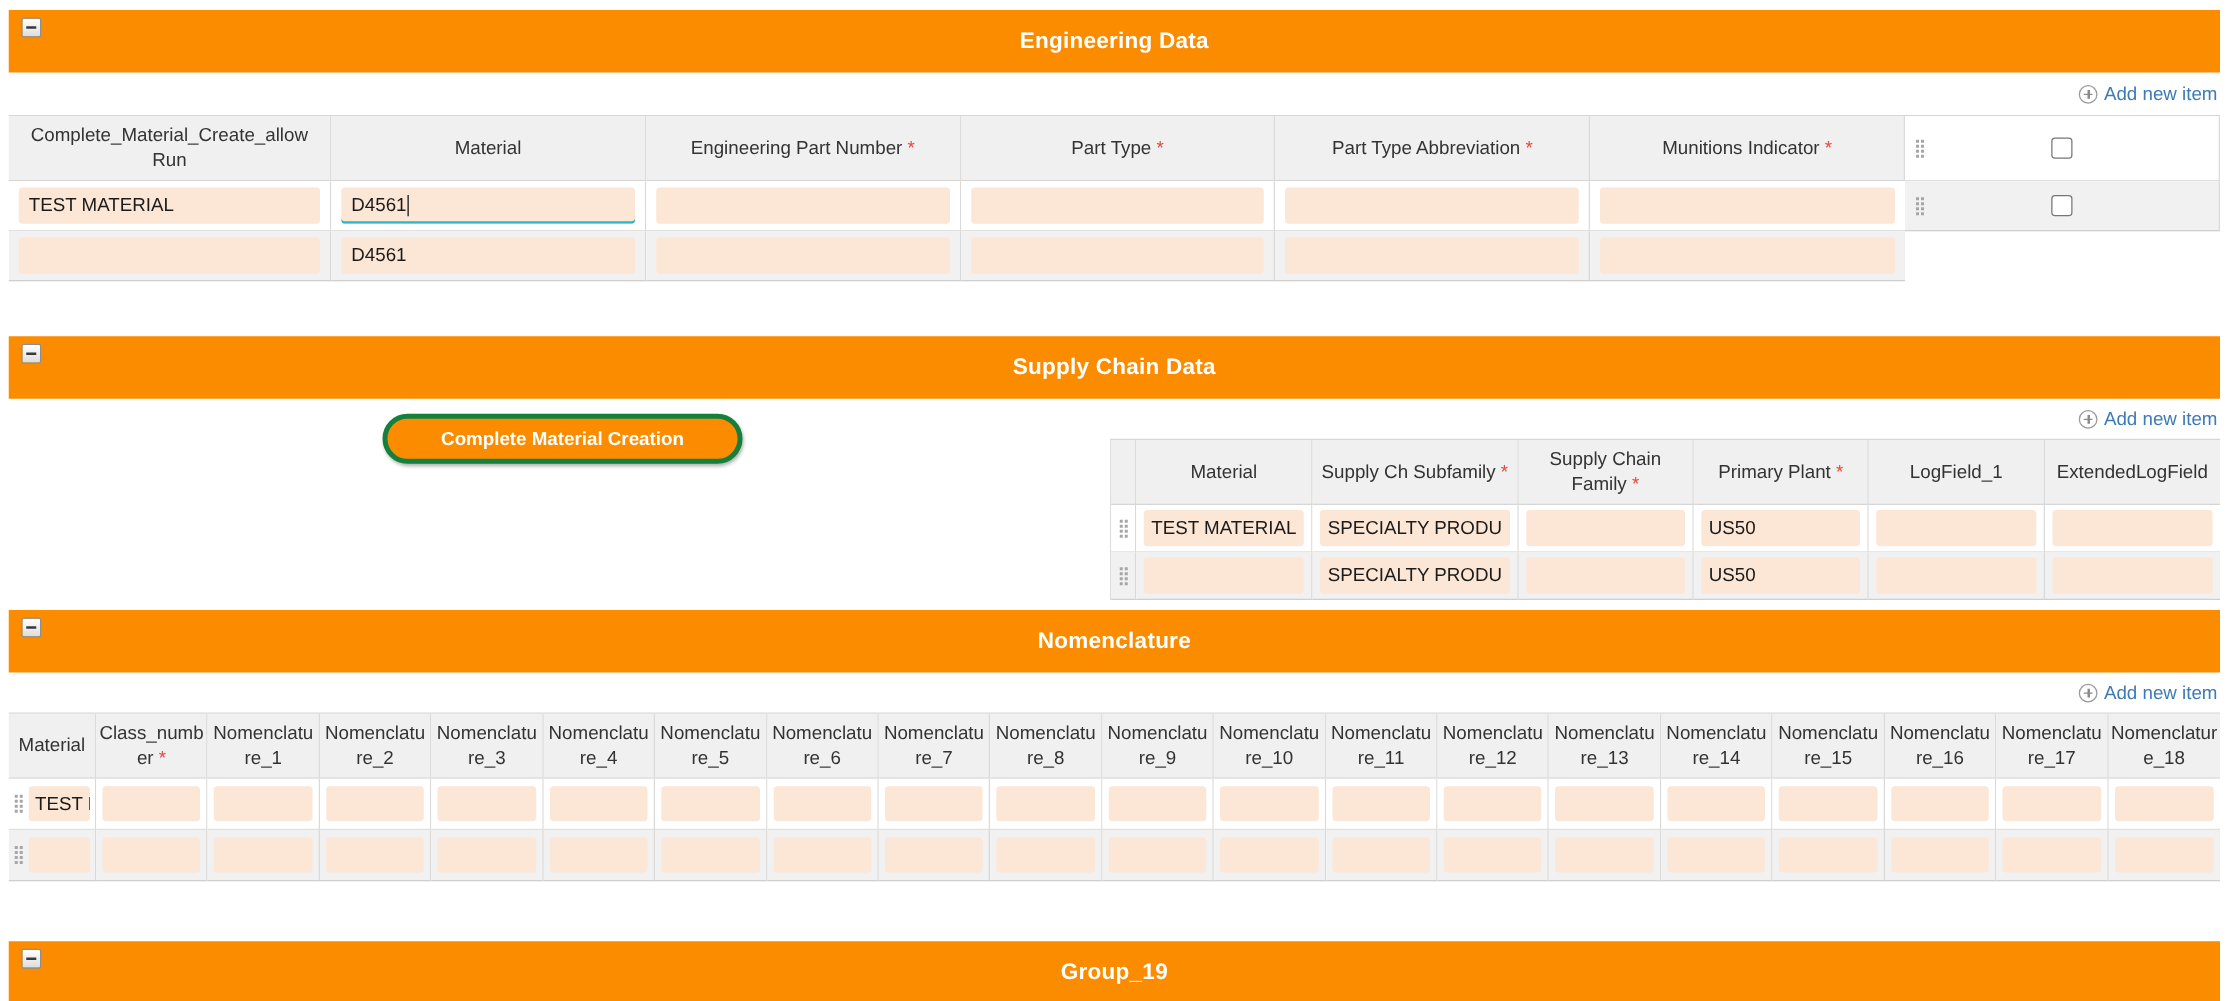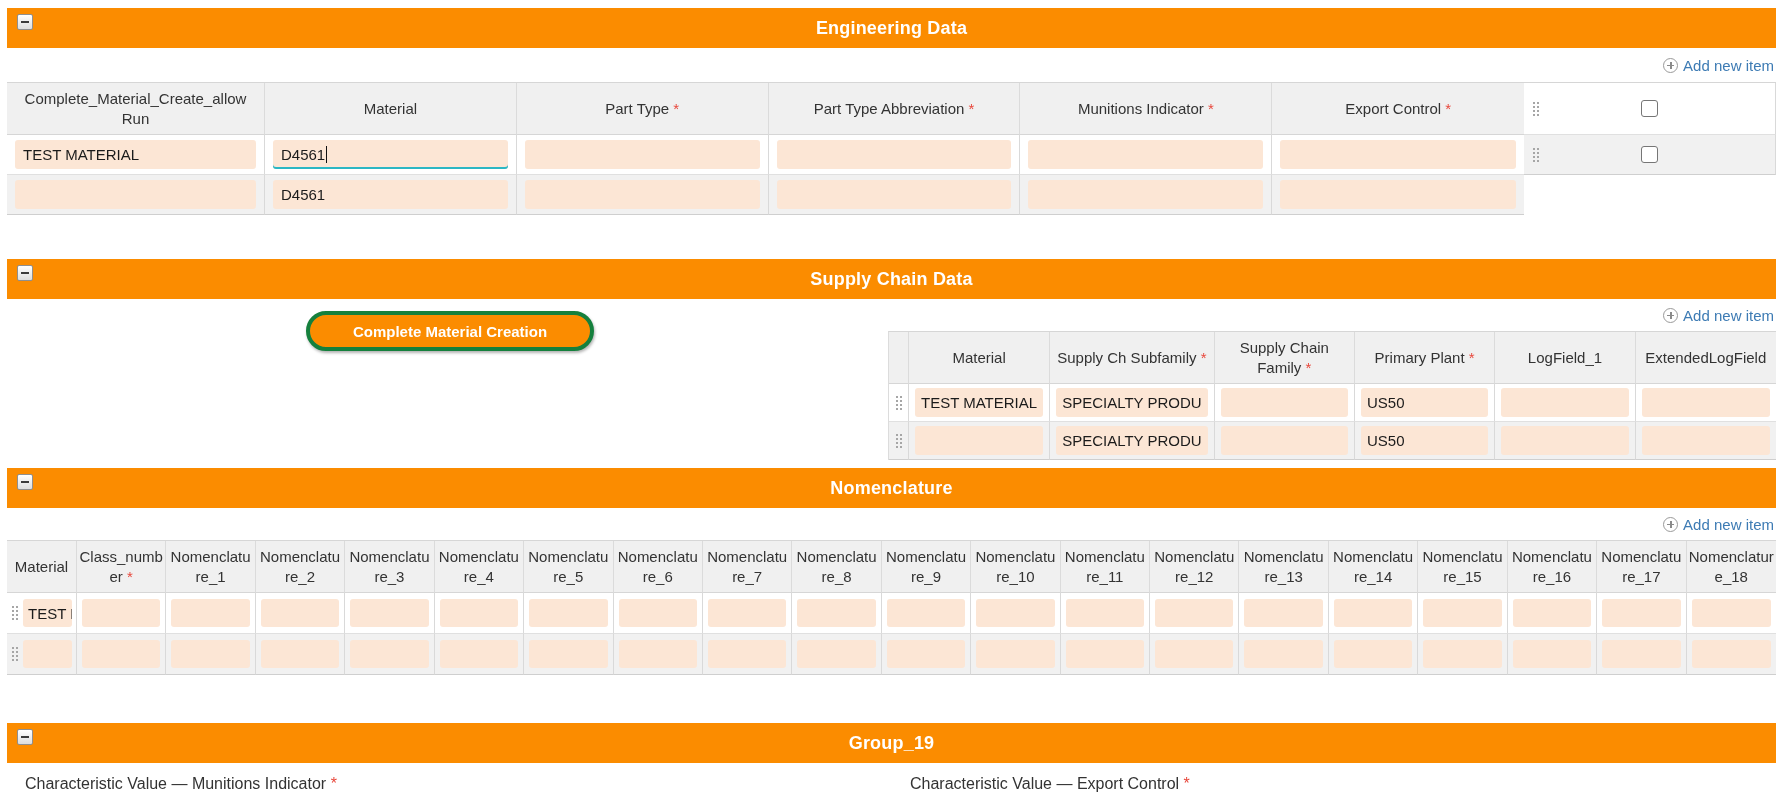--- a/index.html
+++ b/index.html
@@ -1,21 +1,21 @@
 <!DOCTYPE html>
 <html><head>
 <meta charset="utf-8">
 <style>
   * { box-sizing: border-box; margin: 0; padding: 0; }
   html,body { width: 1783px; height: 801px; overflow: hidden; background: #fff;
     font-family: "Liberation Sans", sans-serif; color: #333; }
   .page { padding: 8px 7px 0 7px; }
 
   
-  .bar { position: relative; height: 40px; background: #FB8C00; }
+  .bar { position: relative; height: 50px; background: #FB8C00; }
   .bar-title { position: absolute; left: 0; right: 0; top: 50%; transform: translateY(-50%);
     text-align: center; color: #fff; font-size: 18px; font-weight: 600; letter-spacing: .2px; }
   .collapse-btn { position: absolute; left: 10px; top: 6px; width: 16px; height: 16px;
     background: linear-gradient(#ffffff,#dddddd); border: 1px solid #8f8f8f; border-radius: 2px;
     display: flex; align-items: center; justify-content: center; cursor: pointer; }
   .collapse-btn::after { content: ""; width: 8px; height: 2px; background: #3a3a3a; }
 
   
   .addrow { display: flex; justify-content: flex-end; align-items: center; height: 34px; padding-right: 2px; }
   .addrow.short { height: 32px; }
@@ -104,30 +104,30 @@
     </span>
   </div>
   <div class="grid" id="eng-grid">
       <div class="hcell">
         <span class="hlab">Complete_Material_Create_allow Run</span>
       </div>
       <div class="hcell">
         <span class="hlab">Material</span>
       </div>
       <div class="hcell">
+        <span class="hlab">Engineering Part Number<span class="req"> *</span></span>
+      </div>
+      <div class="hcell">
         <span class="hlab">Part Type<span class="req"> *</span></span>
       </div>
       <div class="hcell">
         <span class="hlab">Part Type Abbreviation<span class="req"> *</span></span>
       </div>
       <div class="hcell">
         <span class="hlab">Munitions Indicator<span class="req"> *</span></span>
-      </div>
-      <div class="hcell lastcol">
-        <span class="hlab">Export Control<span class="req"> *</span></span>
       </div>
       <div class="cell cell0 r1">
         <div class="dots"></div>
         <div class="checkbox"></div>
       </div>
       <div class="cell r1">
         <div class="field">TEST MATERIAL</div>
       </div>
       <div class="cell r1">
         <div class="field focused">D4561<span class="caret"></span></div>

